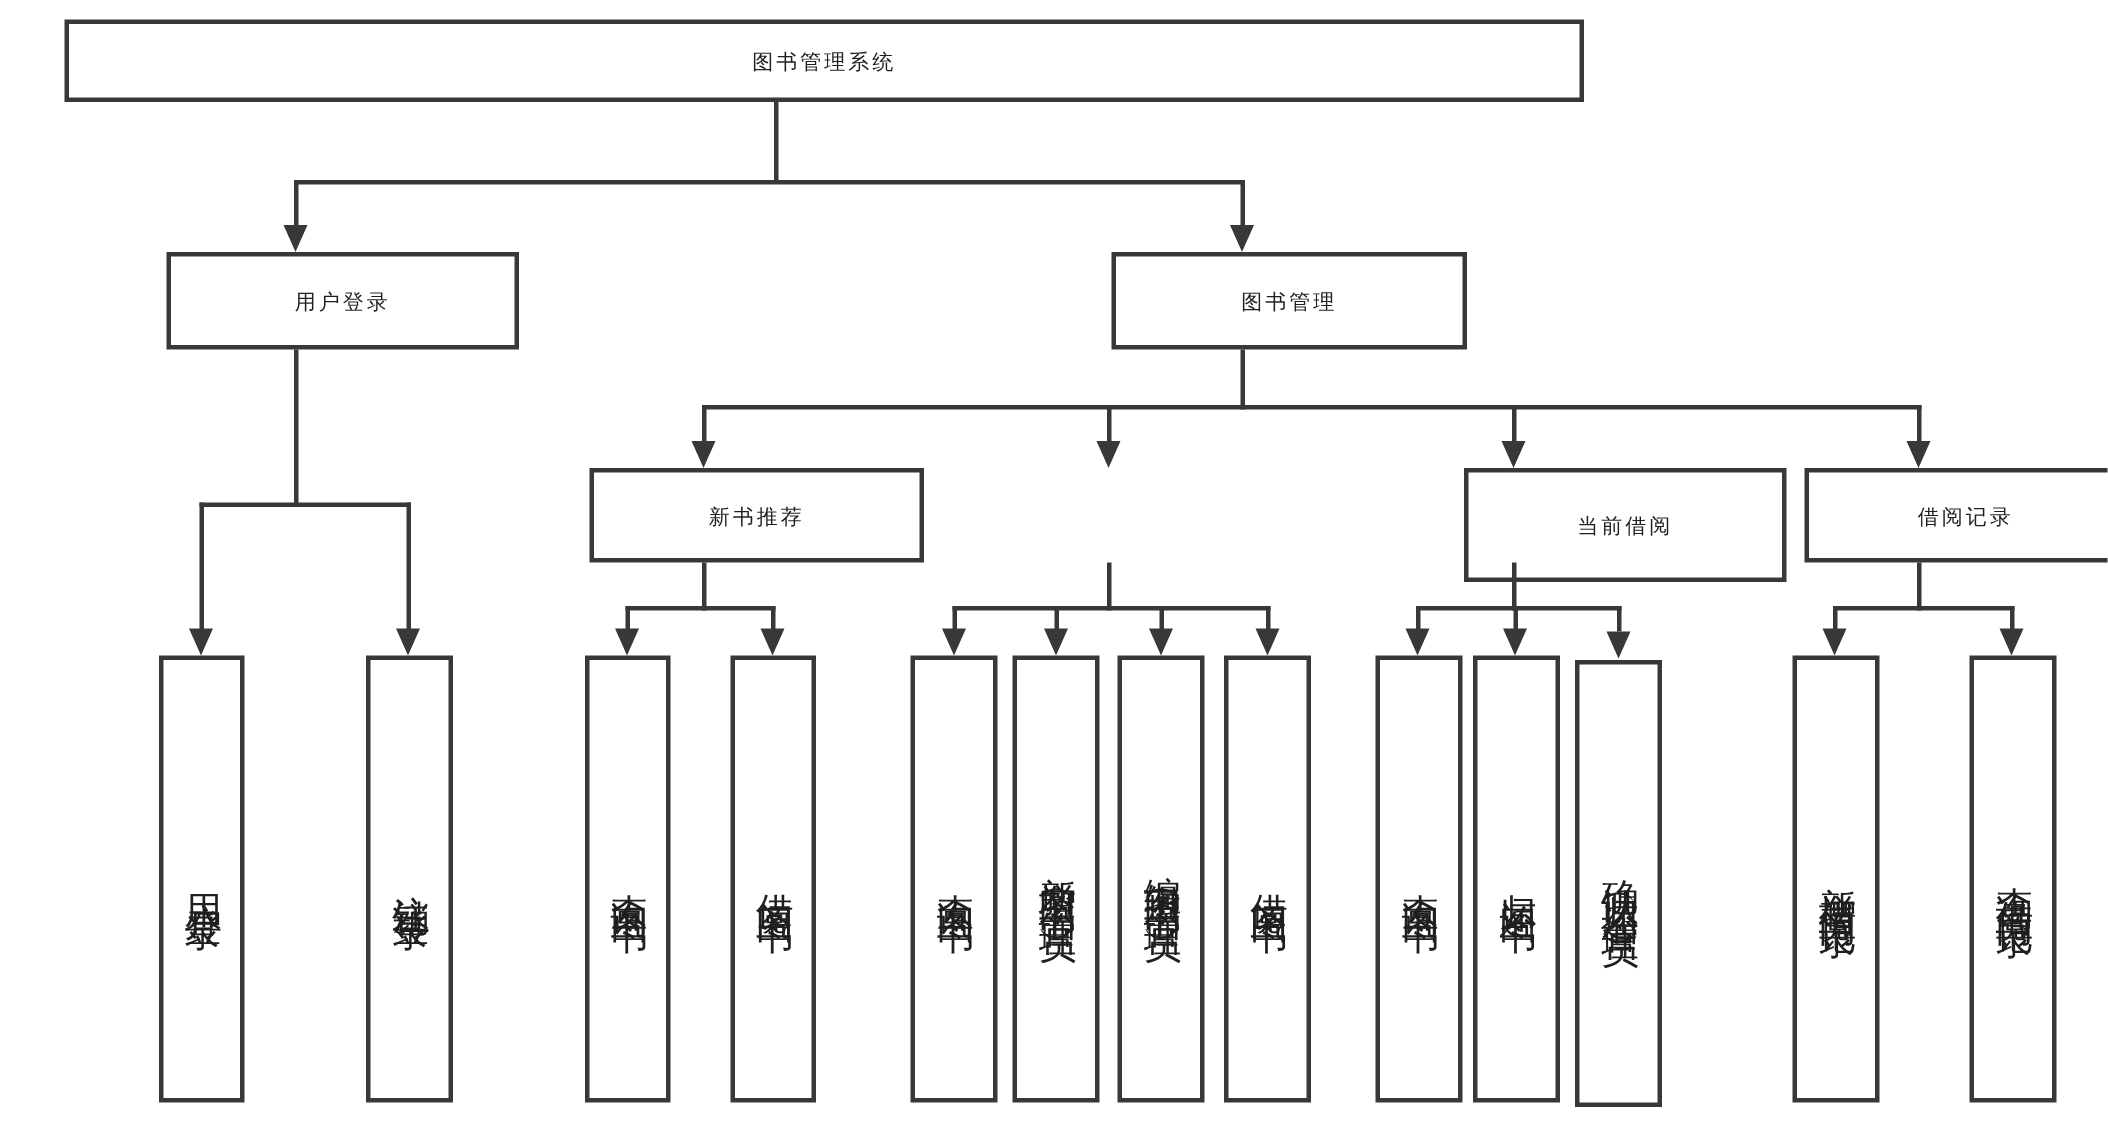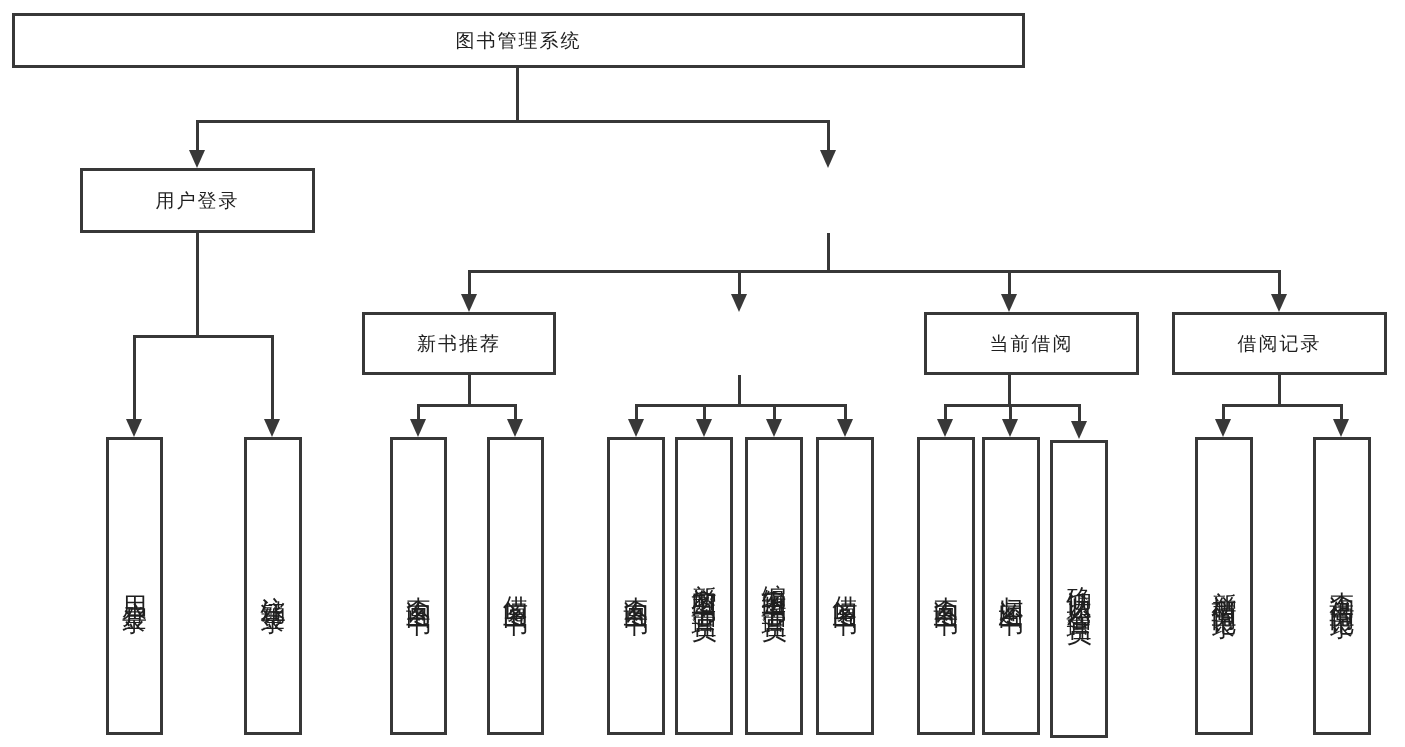--- a/index.html
+++ b/index.html
@@ -21,23 +21,24 @@
     box-sizing:border-box;
     border:3px solid var(--line);
     background:var(--bg);
     color:var(--text);
     display:flex;
     align-items:center;
     justify-content:center;
     text-align:center;
   }
   .node.lvl{
-    font-size:19px;
+    font-size:14px;
     letter-spacing:2px;
     line-height:1;
+    margin-left:31px;
   }
   .node.leaf{
     writing-mode:vertical-rl;
     text-orientation:mixed;
     font-size:25px;
     letter-spacing:5px;
     line-height:1;
     padding:4px 0;
   }
   .hline,.vline{position:absolute;background:var(--line);}
@@ -67,41 +68,42 @@
   <div class="node lvl" style="left:12px;top:13px;width:1013px;height:55px;">图书管理系统</div>
 
   <div class="vline" style="left:516px;top:68px;height:54px;"></div>
   <div class="hline" style="left:196px;top:120px;width:634px;"></div>
   <div class="vline" style="left:196px;top:120px;height:32px;"></div>
   <div class="arrow" style="left:189px;top:150px;"></div>
   <div class="vline" style="left:827px;top:120px;height:32px;"></div>
   <div class="arrow" style="left:820px;top:150px;"></div>
 
   <div class="node lvl" style="left:80px;top:168px;width:235px;height:65px;">用户登录</div>
+  <div class="node lvl" style="left:710px;top:168px;width:237px;height:65px;">图书管理</div>
 
   <div class="vline" style="left:196px;top:233px;height:105px;"></div>
   <div class="hline" style="left:133px;top:335px;width:141px;"></div>
   <div class="vline" style="left:133px;top:335px;height:86px;"></div>
   <div class="arrow" style="left:126px;top:419px;"></div>
   <div class="vline" style="left:271px;top:335px;height:86px;"></div>
   <div class="arrow" style="left:264px;top:419px;"></div>
 
   <div class="vline" style="left:827px;top:233px;height:40px;"></div>
   <div class="hline" style="left:468px;top:270px;width:813px;"></div>
   <div class="vline" style="left:468px;top:270px;height:26px;"></div>
   <div class="arrow" style="left:461px;top:294px;"></div>
   <div class="vline" style="left:738px;top:270px;height:26px;"></div>
   <div class="arrow" style="left:731px;top:294px;"></div>
   <div class="vline" style="left:1008px;top:270px;height:26px;"></div>
   <div class="arrow" style="left:1001px;top:294px;"></div>
   <div class="vline" style="left:1278px;top:270px;height:26px;"></div>
   <div class="arrow" style="left:1271px;top:294px;"></div>
 
-  <div class="node lvl" style="left:362px;top:312px;width:194px;height:63px;">新书推荐</div>
-  <div class="node lvl" style="left:924px;top:312px;width:215px;height:63px;">当前借阅</div>
+  <div class="node lvl" style="left:362px;top:312px;width:223px;height:63px;">新书推荐</div>
+  <div class="node lvl" style="left:945px;top:312px;width:215px;height:76px;">当前借阅</div>
   <div class="node lvl" style="left:1172px;top:312px;width:215px;height:63px;">借阅记录</div>
 
   <div class="vline" style="left:468px;top:375px;height:32px;"></div>
   <div class="hline" style="left:417px;top:404px;width:100px;"></div>
   <div class="vline" style="left:417px;top:404px;height:17px;"></div>
   <div class="arrow" style="left:410px;top:419px;"></div>
   <div class="vline" style="left:514px;top:404px;height:17px;"></div>
   <div class="arrow" style="left:507px;top:419px;"></div>
 
   <div class="vline" style="left:738px;top:375px;height:32px;"></div>

